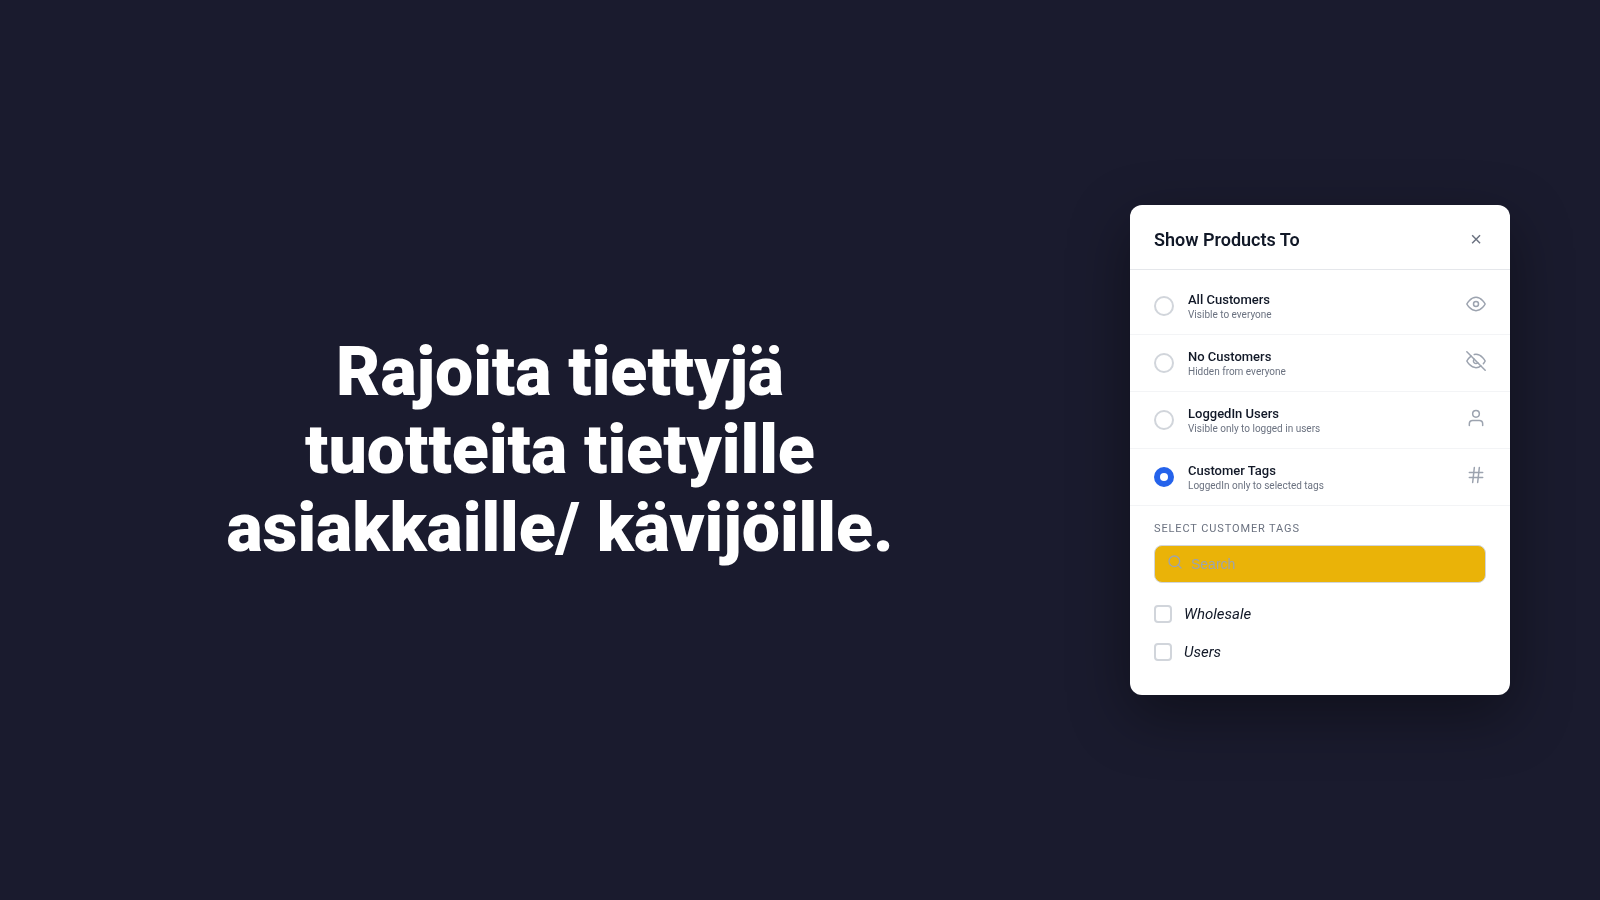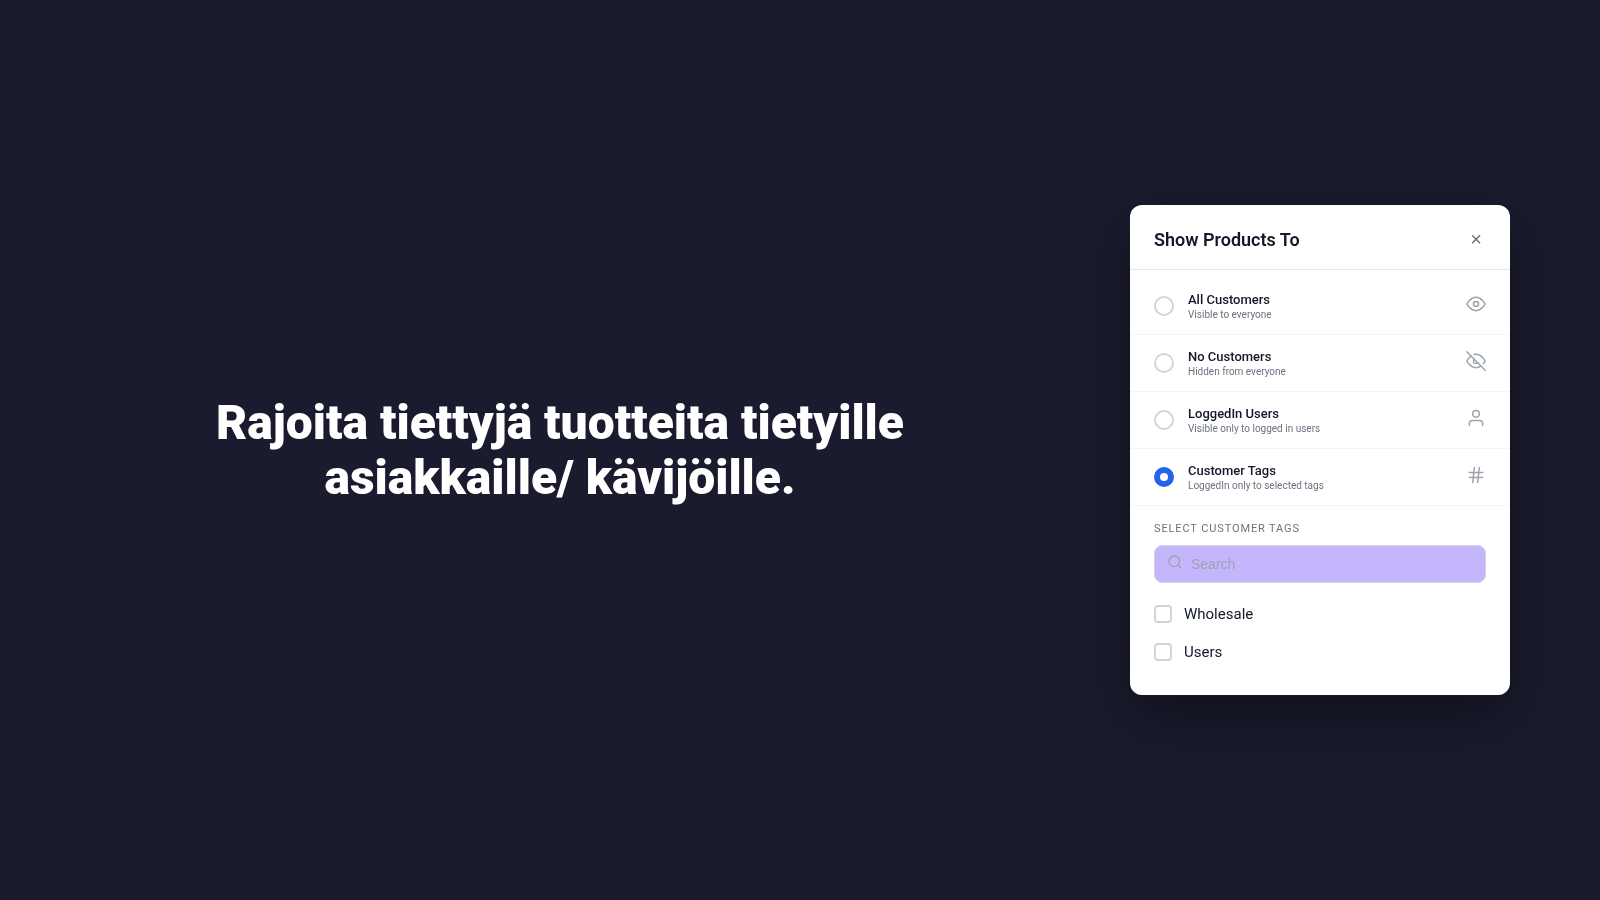--- a/index.html
+++ b/index.html
@@ -17,21 +17,21 @@
     .left-panel {
       flex: 1;
       padding: 60px 80px;
       display: flex;
       align-items: center;
       justify-content: center;
     }
 
     .hero-text {
       color: #ffffff;
-      font-size: 48px;
+      font-size: 68px;
       font-weight: 900;
       line-height: 1.15;
       text-align: center;
       max-width: 700px;
     }
 
     .right-panel {
       width: 400px;
       margin-right: 80px;
       display: flex;
@@ -152,21 +152,21 @@
       margin-bottom: 10px;
     }
 
     .search-box {
       display: flex;
       align-items: center;
       border: 1px solid #d1d5db;
       border-radius: 8px;
       padding: 8px 12px;
       gap: 8px;
-      background: #c4b5fd;
+      background: #eab308;
     }
 
     .search-icon {
       color: #9ca3af;
       font-size: 16px;
       flex-shrink: 0;
     }
 
     .search-input {
       border: none;
@@ -198,20 +198,21 @@
       height: 18px;
       border: 2px solid #d1d5db;
       border-radius: 4px;
       background: #fff;
       flex-shrink: 0;
     }
 
     .tag-name {
       font-size: 15px;
       color: #111827;
+      font-style: italic;
     }
   </style>
 </head>
 <body>
 
 <div class="left-panel">
   <h1 class="hero-text">Rajoita tiettyjä tuotteita tietyille asiakkaille/ kävijöille.</h1>
 </div>
 
 <div class="right-panel">

